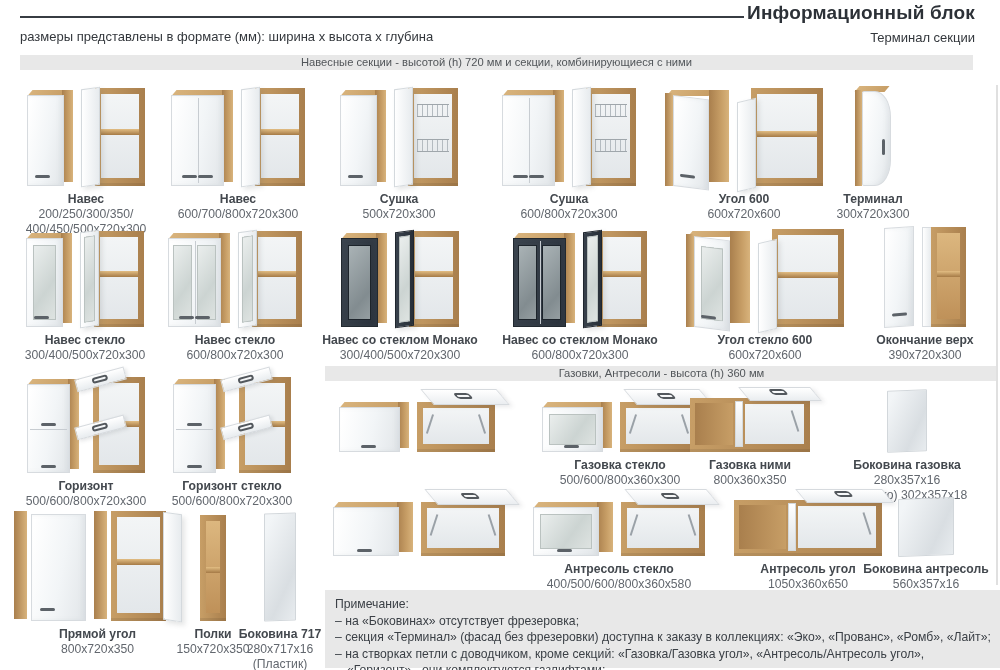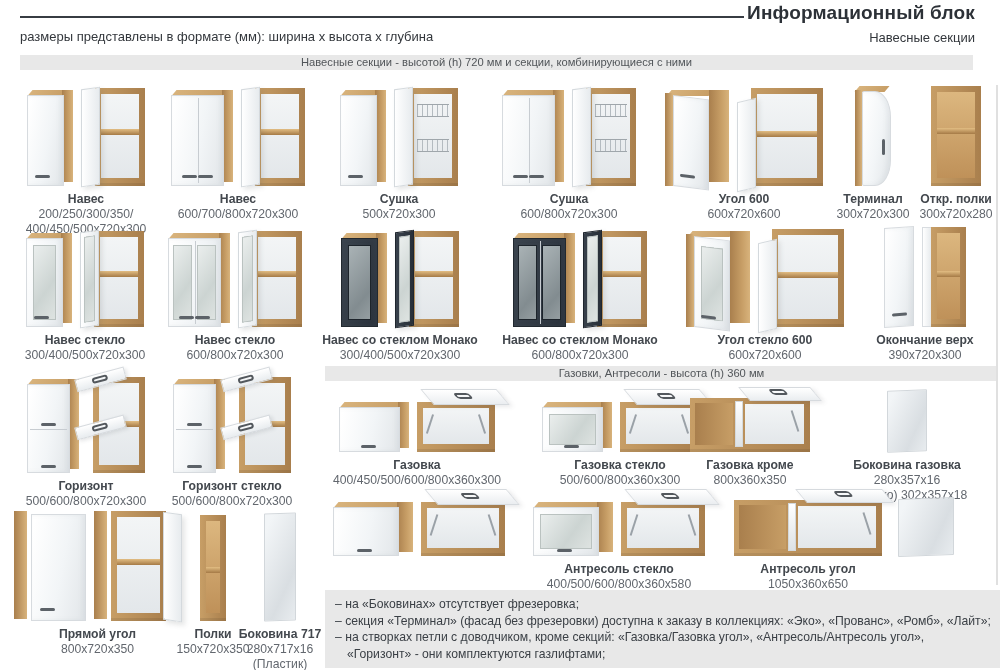--- a/index.html
+++ b/index.html
@@ -67,21 +67,21 @@
   .note .nl{padding-left:12px;text-indent:-12px;}
   .edge{position:absolute;left:996px;top:85px;width:2px;height:500px;background:#e0e0e0;}
 </style>
 </head>
 <body>
 
 <div class="stage">
   <div class="hrule"></div>
   <div class="title">Информационный блок</div>
   <div class="subleft">размеры представлены в формате (мм): ширина х высота х глубина</div>
-  <div class="subright">Навесные секции</div>
+  <div class="subright">Терминал секции</div>
 
   <div class="banner" id="banner1">Навесные секции - высотой (h) 720 мм и секции, комбинирующиеся с ними</div>
   <div class="banner" id="banner2">Газовки, Антресоли - высота (h) 360 мм</div>
 
   <div class="prow" id="row1">
       <div class="card" style="width: 142px;">
         <div class="art" style="height: 102px;">
           <div class="cab" style="width: 46px; height: 96px;">
             <div class="wtop" style="left: 3px; right: 8px;"></div>
             <div class="wside" style="width: 11px;"></div>
@@ -209,35 +209,20 @@
             <div class="wtop" style="left: 2px; right: 4px;"></div>
             <div class="wstrip" style="left: 0px; top: 4px; bottom: 0px; width: 7px;"></div>
             <div class="front" style="left: 7px; right: 0px; border-radius: 2px 16px 16px 2px / 2px 26px 26px 2px;">
               <div class="handle" style="width: 3px; height: 16px; right: 5px; bottom: 32%;"></div>
             </div>
           </div>
         </div>
         <div class="cap">
           <div class="nm">Терминал</div>
           <div class="dm">300х720х300</div>
-        </div>
-      </div>
-      <div class="card" style="width: 78px;">
-        <div class="art" style="height: 102px;">
-          <div class="cab" style="width: 50px; height: 100px;">
-            <div class="obox" style="left: 0px;">
-              <div class="oint wood">
-                <div class="oshelf" style="top: 42%;"></div>
-              </div>
-            </div>
-          </div>
-        </div>
-        <div class="cap">
-          <div class="nm">Откр. полки</div>
-          <div class="dm">300х720х280</div>
         </div>
       </div>
     </div>
   <div class="prow" id="row2">
       <div class="card" style="width: 140px;">
         <div class="art" style="height: 98px;">
           <div class="cab" style="width: 46px; height: 94px;">
             <div class="wtop" style="left: 3px; right: 8px;"></div>
             <div class="wside" style="width: 11px;"></div>
             <div class="front" style="right: 9px;">
@@ -466,24 +451,20 @@
               <div class="oint">
                 <div class="strut" style="left: 6px;"></div>
                 <div class="strut" style="right: 6px; transform: rotate(-18deg);"></div>
               </div>
             </div>
             <div class="flip">
               <div class="fliph" style="left: calc(50% - 9px); top: 3px;"></div>
             </div>
           </div>
         </div>
-        <div class="cap">
-          <div class="nm">Газовка</div>
-          <div class="dm">400/450/500/600/800х360х300</div>
-        </div>
       </div>
       <div class="card" style="position: absolute; top: 0px; left: 530px; width: 180px;">
         <div class="art" style="height: 66px;">
           <div class="cab" style="width: 70px; height: 50px;">
             <div class="wtop" style="left: 3px; right: 8px;"></div>
             <div class="wside" style="width: 11px;"></div>
             <div class="front" style="right: 9px;">
               <div class="pane"></div>
               <div class="handle" style="left: calc(50% - 9px); bottom: 3px;"></div>
             </div>
@@ -514,21 +495,21 @@
               <div class="oint" style="left: calc(32% + 17px);">
                 <div class="strut" style="right: 8px; transform: rotate(-18deg);"></div>
               </div>
             </div>
             <div class="flip" style="left: 45%; right: -6px; top: -11px; height: 12px;">
               <div class="fliph" style="left: calc(50% - 8px); top: 1px;"></div>
             </div>
           </div>
         </div>
         <div class="cap">
-          <div class="nm">Газовка кроме</div>
+          <div class="nm">Газовка ними</div>
           <div class="dm">800х360х350</div>
         </div>
       </div>
       <div class="card" style="position: absolute; top: 0px; left: 840px; width: 134px;">
         <div class="art" style="height: 66px;">
           <div class="cab pnl" style="width: 38px; height: 60px;"></div>
         </div>
         <div class="cap">
           <div class="nm">Боковина газовка</div>
           <div class="dm">280х357х16
@@ -602,20 +583,25 @@
           </div>
         </div>
         <div class="cap">
           <div class="nm">Антресоль угол</div>
           <div class="dm">1050х360х650</div>
         </div>
       </div>
       <div class="card" style="position: absolute; top: 0px; left: 856px; width: 140px;">
         <div class="art" style="height: 66px;">
           <div class="cab pnl" style="width: 54px; height: 56px;"></div>
+        </div>
+        <div class="cap">
+          <div class="nm">Боковина антресоль</div>
+          <div class="dm">560х357х16
+(Пластик) 580х357х18</div>
         </div>
       </div>
     </div>
   <div class="prow" id="bottomleft">
       <div class="card" style="width: 165px;">
         <div class="art" style="height: 112px;">
           <div class="cab" style="width: 72px; height: 110px;">
             <div class="wstrip" style="left: 0px; top: 0px; bottom: 2px; width: 13px;"></div>
             <div class="front" style="left: 17px; right: 0px; top: 3px;">
               <div class="handle" style="left: 8px; bottom: 9px;"></div>
@@ -658,19 +644,20 @@
         <div class="cap">
           <div class="nm">Боковина 717</div>
           <div class="dm">280х717х16
 (Пластик)
 302х717х18</div>
         </div>
       </div>
     </div>
 
   <div class="note">
+    <div>Примечание:</div>
     <div class="nl">– на «Боковинах» отсутствует фрезеровка;</div>
     <div class="nl">– секция «Терминал» (фасад без фрезеровки) доступна к заказу в коллекциях: «Эко», «Прованс», «Ромб», «Лайт»;</div>
     <div class="nl">– на створках петли с доводчиком, кроме секций: «Газовка/Газовка угол», «Антресоль/Антресоль угол», «Горизонт» - они комплектуются газлифтами;</div>
   </div>
 
   <div class="edge"></div>
 </div>
 
 </body></html>

